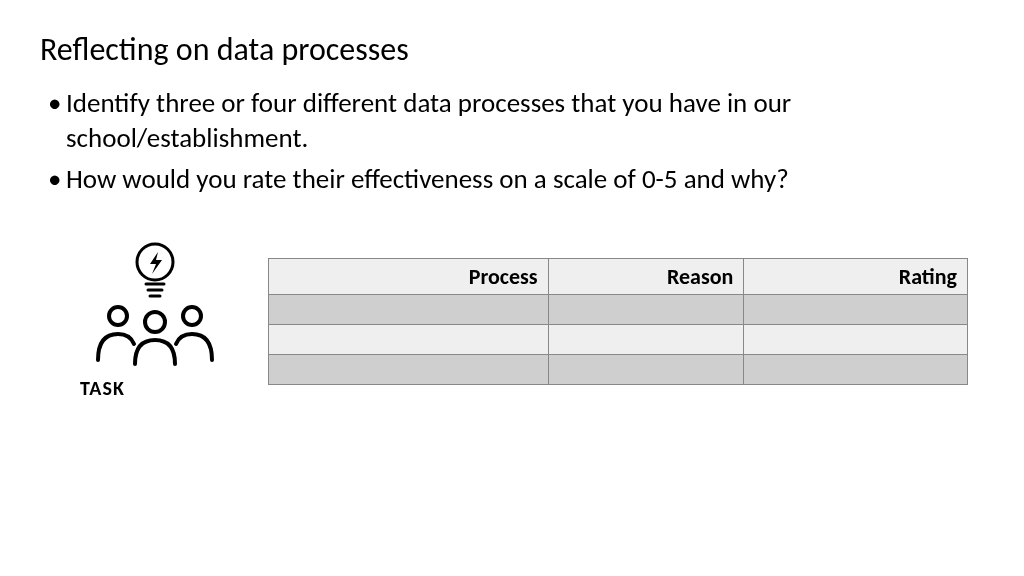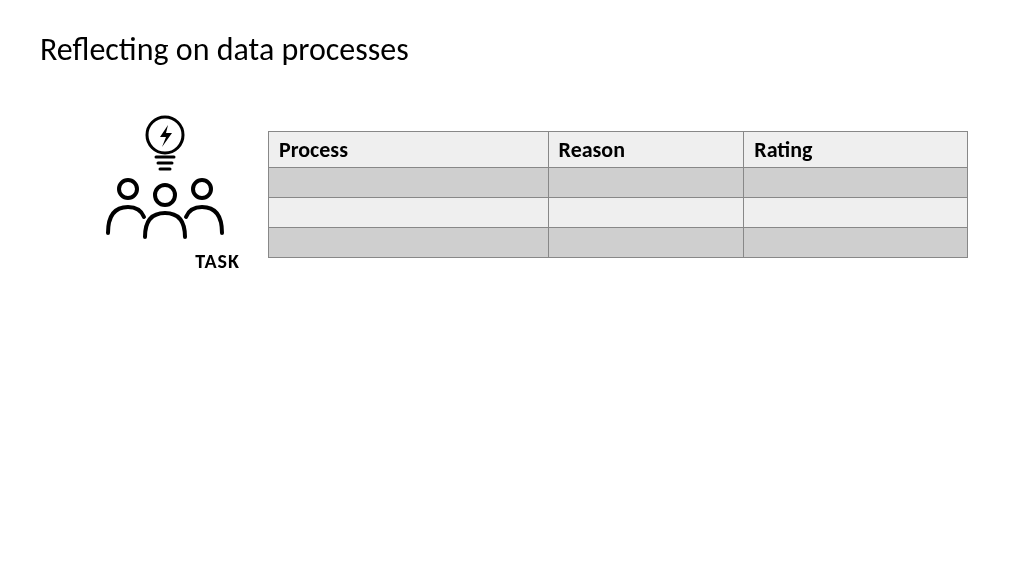--- a/index.html
+++ b/index.html
@@ -39,41 +39,41 @@
     .lower {
       display: flex;
       align-items: flex-start;
       gap: 28px;
       padding-left: 40px;
       padding-top: 8px;
     }
     .task-graphic {
       display: flex;
       flex-direction: column;
-      align-items: flex-end;
+      align-items: flex-start;
       width: 160px;
       flex-shrink: 0;
     }
     .task-label {
       font-weight: 700;
       font-size: 20px;
       letter-spacing: 1px;
       margin-top: 2px;
     }
     .table {
       border-collapse: collapse;
       width: 700px;
       margin-top: 24px;
     }
     .table th, .table td {
       border: 1px solid #888;
       padding: 4px 10px;
       font-size: 22px;
       font-weight: 700;
-      text-align: left;
+      text-align: right;
       height: 30px;
     }
     .table th {
       background: #efefef;
     }
     .table .row-dark td {
       background: #cfcfcf;
     }
     .table .row-light td {
       background: #efefef;
@@ -81,20 +81,22 @@
     .col-process { width: 40%; }
     .col-rating  { width: 28%; }
     .col-reason  { width: 32%; }
   </style>
 </head>
 <body>
 
 <h1 class="title">Reflecting on data processes</h1>
 
 <ul class="bullets">
+  <li>Identify three or four different data processes that you have in our school/establishment.</li>
+  <li>How would you rate their effectiveness on a scale of 0-5 and why?</li>
 </ul>
 
 <div class="lower">
   <div class="task-graphic">
     <svg width="150" height="140" viewBox="0 0 150 140">
 
       <circle cx="75" cy="28" r="18" fill="none" stroke="#000" stroke-width="3"></circle>
 
       <path d="M78 18 L70 30 L76 30 L72 40 L82 26 L76 26 Z" fill="#000"></path>
 

